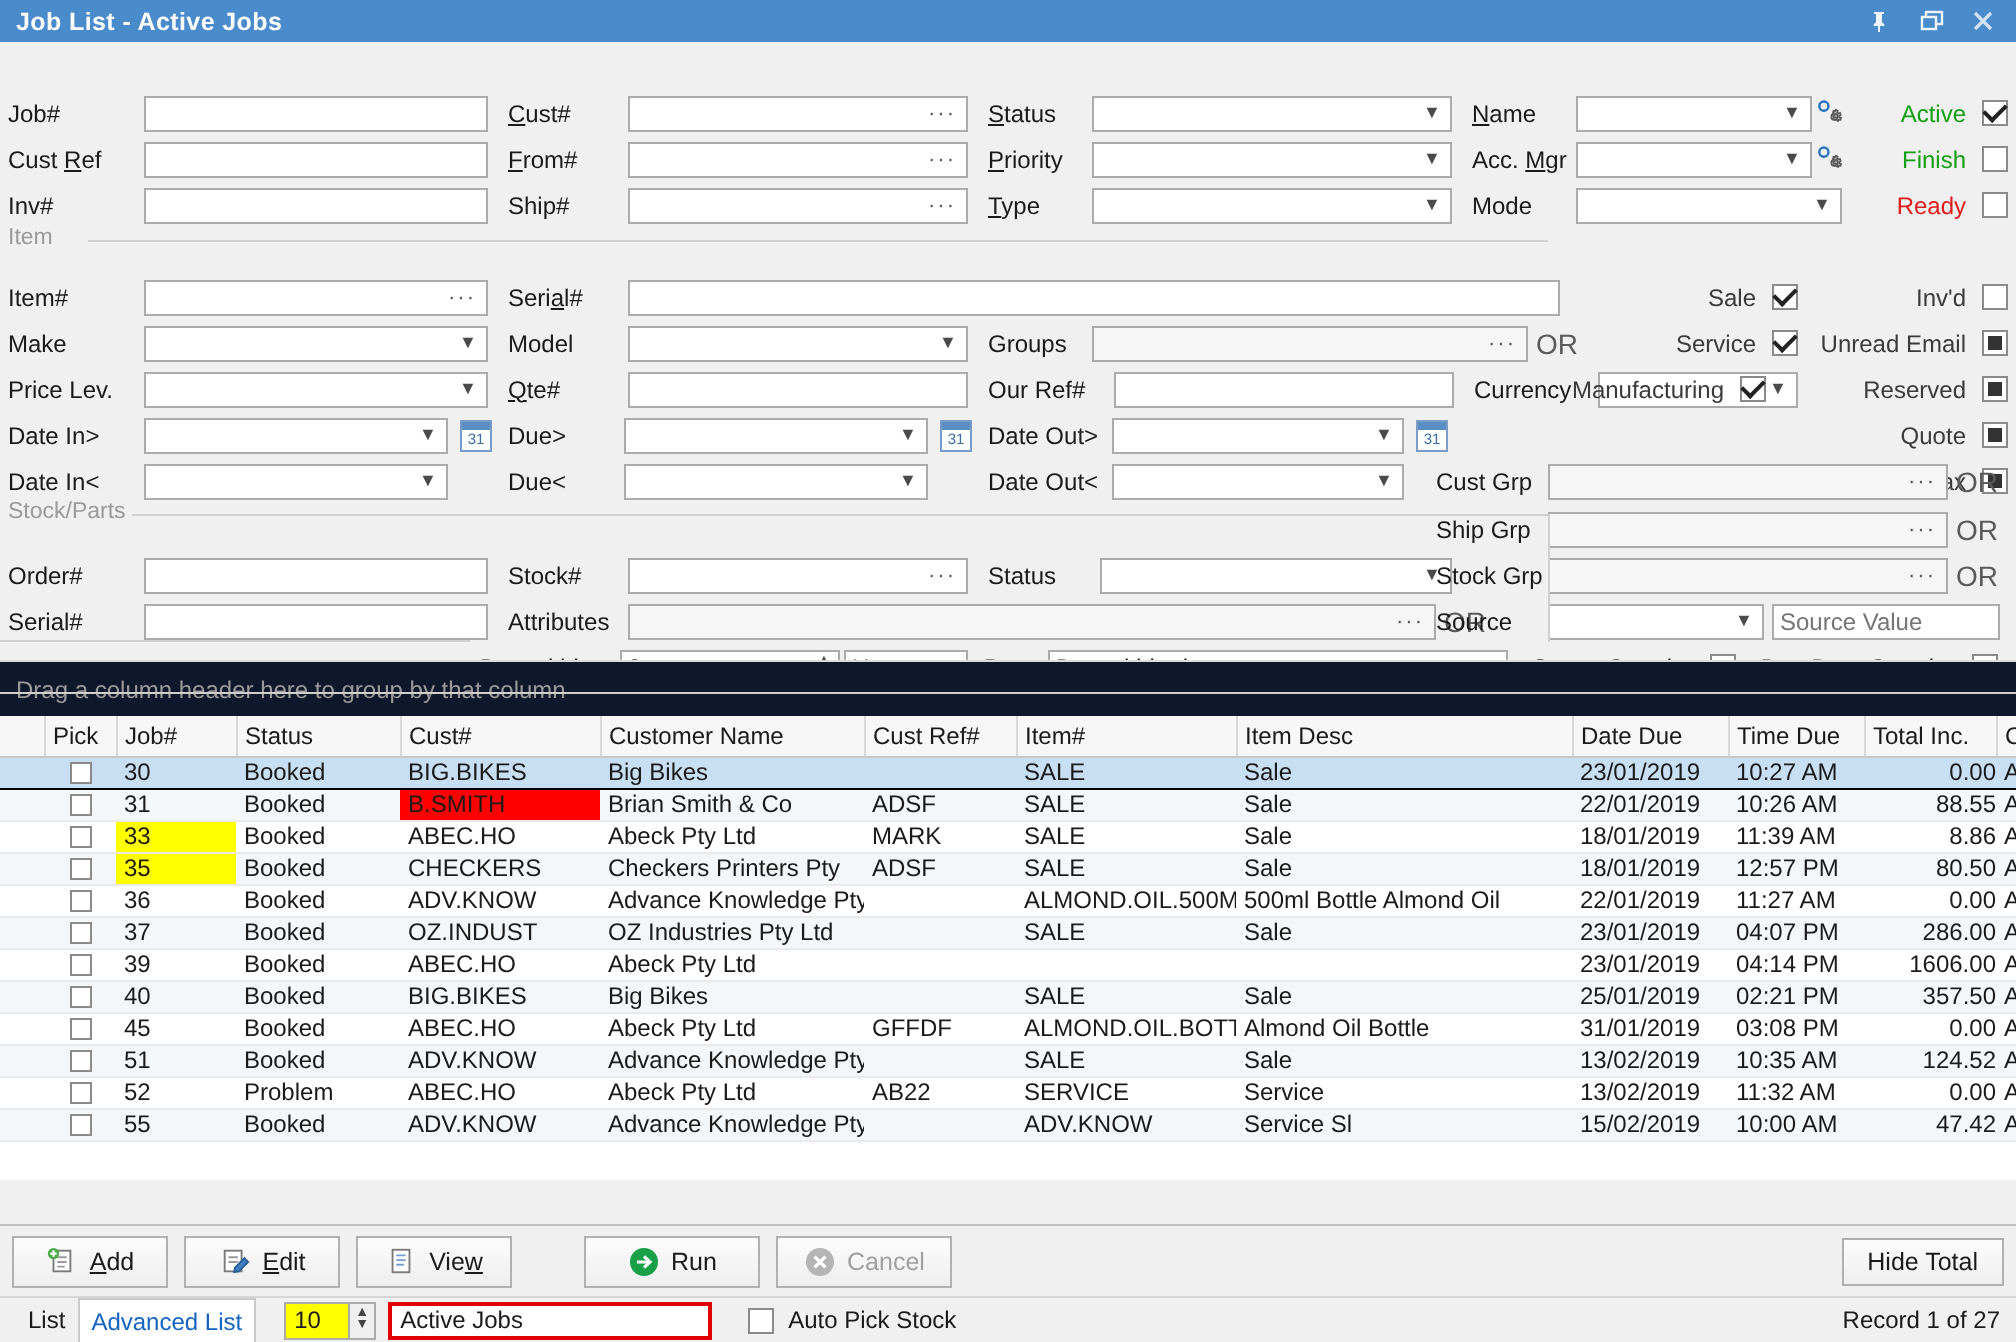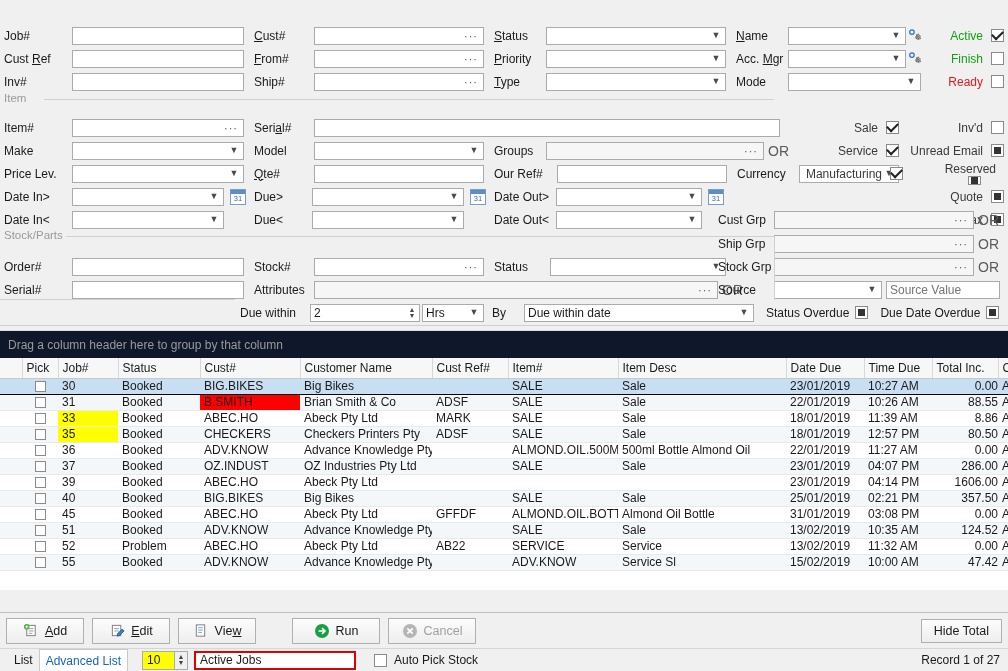--- a/index.html
+++ b/index.html
@@ -157,20 +157,41 @@
     height: 24px; border: 1px solid #b0b0b0; background: linear-gradient(#fcfcfc,#eeeeee);
     display:flex; align-items:center; justify-content:center; padding: 0 12px; font-size: 12.5px;
   }
   .record { margin-left: auto; font-size: 12px; }
 </style>
 </head>
 <body>
 
 <div class="app">
 
+  <div class="titlebar">
+    <div class="title">Job List - Active Jobs</div>
+    <div class="winbtns">
+      <div class="winbtn" title="Pin">
+        <svg width="11" height="11" viewBox="0 0 11 11">
+            <path d="M3 1h5v1H7v4l1.2 1.2V8H6v3H5V8H2.8V7.2L4 6V2H3z" fill="#fff"></path>
+          </svg>
+      </div>
+      <div class="winbtn" title="Restore">
+        <svg width="12" height="11" viewBox="0 0 12 11">
+            <rect x="3" y="1" width="8" height="6" fill="none" stroke="#fff" stroke-width="1.2"></rect>
+            <rect x="1" y="3.5" width="7" height="6" fill="#4a8bcc" stroke="#fff" stroke-width="1.2"></rect>
+          </svg>
+      </div>
+      <div class="winbtn" title="Close">
+        <svg width="11" height="11" viewBox="0 0 11 11">
+            <path d="M1.5 1.5L9.5 9.5M9.5 1.5L1.5 9.5" stroke="#dfeaf6" stroke-width="1.6"></path>
+          </svg>
+      </div>
+    </div>
+  </div>
 
   <div class="filters">
 
     <div class="grouplabel" style="left:4px; top:92px;">Item</div>
     <div class="grouprule" style="left:44px; top:99px; width:730px;"></div>
     <div class="grouplabel" style="left:4px; top:229px;">Stock/Parts</div>
     <div class="grouprule" style="left:64px; top:236px; width:710px;"></div>
     <div class="grouprule" style="left:0px; top:299px; width:235px;"></div>
     <div class="grouprule" style="left:0px; top:325px; width:1008px;"></div>
     <div class="grouprule" style="left:774px; top:236px; width:0px; height:64px; border-left:1px solid #d0d0d0; border-top:none;"></div>
@@ -317,24 +338,24 @@
       <div class="lbl" style="width:62px; margin-left:10px;">Our Ref#</div>
       <div style="width:1px;"></div>
       <input class="tb" style="width: 170px;" value="">
       <div class="lbl" style="width:62px; margin-left:10px;">Currency</div>
       <div class="combo" style="width:100px;">
           <span class="txt"></span>
           <span class="arw">▼</span>
         </div>
     </div>
     <div class="row" style="position:absolute; left:768px; top:162px;">
-      <div class="flagname flag-plain" style="width:114px; margin-right:8px;">Manufacturing</div>
+      <div class="flagname flag-plain" style="width:94px; margin-right:8px;">Manufacturing</div>
       <span class="cb checked"></span>
     </div>
-    <div class="row" style="position:absolute; right:4px; top:162px; justify-content:flex-end;flex-direction:column;">
+    <div class="row" style="position:absolute; right:4px; top:162px; justify-content:flex-end;">
       <div class="flagname flag-plain" style="margin-right:8px;">Reserved</div>
       <span class="cb tri"></span>
     </div>
 
     <div class="row" style="position:absolute; left:4px; top:185px;">
       <div class="lbl" style="width:68px;">Date In&gt;</div>
       <div class="combo" style="width:152px;">
           <span class="txt"></span>
           <span class="arw">▼</span>
         </div>

